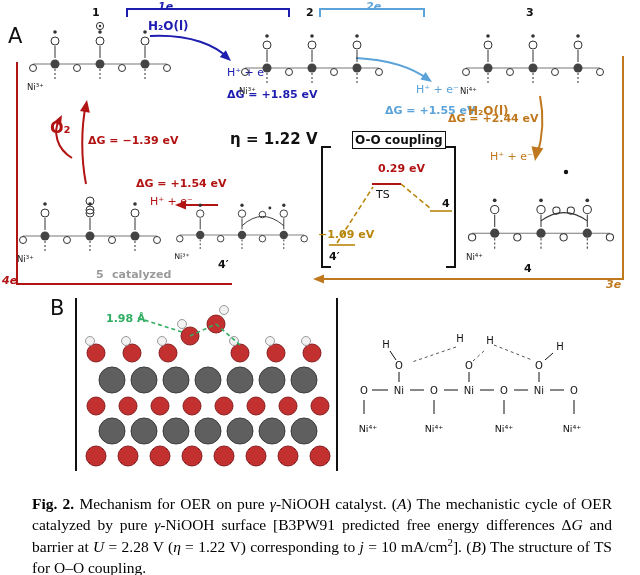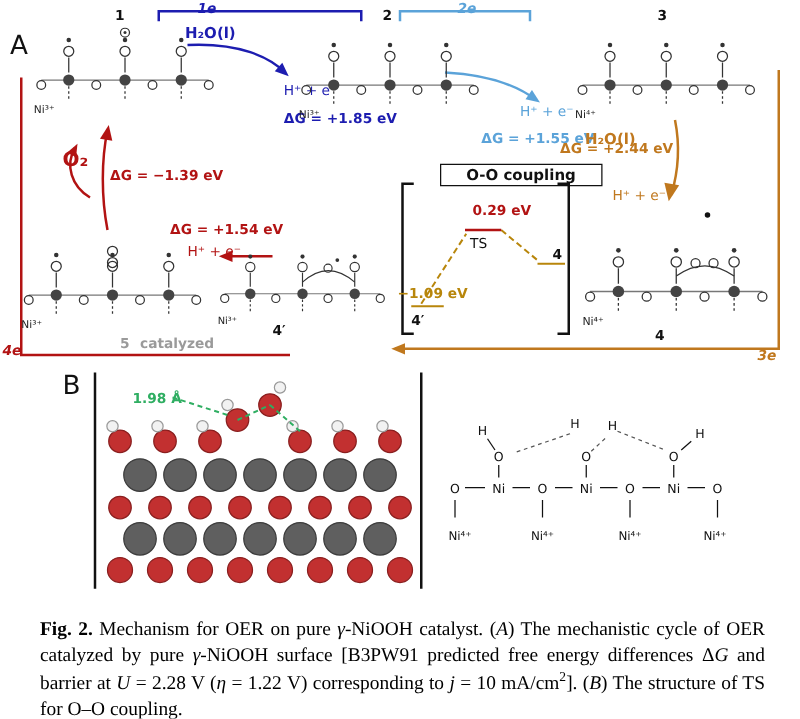--- a/index.html
+++ b/index.html
@@ -9,21 +9,21 @@
   .it{font-style:italic;}
   .c-dblue{color:var(--dark_blue);}
   .c-lblue{color:var(--light_blue);}
   .c-orange{color:var(--orange);}
   .c-red{color:var(--red);}
   .c-green{color:var(--green);}
   .c-dyellow{color:var(--dark_yellow);}
   .c-gray{color:var(--gray);}
   .panel-letter{font-size:21px;color:#111;}
   .eta{font-size:15px;font-weight:bold;color:#111;}
-  .oo-box{border:1.5px solid #111;padding:1px 20px;font-weight:bold;font-size:12px;color:#111;}
+  .oo-box{border:1.5px solid #111;padding:1px 2px;font-weight:bold;font-size:12px;color:#111;}
   svg.abs{position:absolute;}
   .st-dblue{stroke:var(--dark_blue);fill:none;stroke-width:2;}
   .st-lblue{stroke:var(--light_blue);fill:none;stroke-width:2;}
   .st-orange{stroke:var(--orange);fill:none;stroke-width:2;}
   .st-red{stroke:var(--red);fill:none;stroke-width:2;}
   .st-black{stroke:#111;fill:none;}
   .st-dyellow{stroke:var(--dark_yellow);fill:none;stroke-width:1.6;}
   .dash{stroke-dasharray:5 3;}
   .f-dblue{fill:var(--dark_blue);stroke:none;}
   .f-lblue{fill:var(--light_blue);stroke:none;}
@@ -128,20 +128,21 @@
   <div class="lbl c-lblue" style="left:416px;top:83px">H⁺ + e⁻</div>
   <div class="lbl b c-lblue" style="left:385px;top:104px">ΔG = +1.55 eV</div>
 
   <div class="lbl b c-orange" style="left:468px;top:104px;font-size:12px">H₂O(l)</div>
   <div class="lbl b c-orange" style="left:448px;top:112px">ΔG = +2.44 eV</div>
   <div class="lbl c-orange" style="left:490px;top:150px">H⁺ + e⁻</div>
 
   <div class="lbl b c-red" style="left:50px;top:118px;font-size:16px">O₂</div>
   <div class="lbl b c-red" style="left:88px;top:134px">ΔG = −1.39 eV</div>
 
+  <div class="lbl eta" style="left:230px;top:130px">η = 1.22 V</div>
 
   <div class="lbl oo-box" style="left:352px;top:131px">O-O coupling</div>
   <div class="lbl b c-red" style="left:378px;top:162px">0.29 eV</div>
   <div class="lbl" style="left:376px;top:188px">TS</div>
   <div class="lbl b" style="left:442px;top:197px">4</div>
   <div class="lbl b c-dyellow" style="left:318px;top:228px">−1.09 eV</div>
   <div class="lbl b" style="left:329px;top:250px">4′</div>
 
   <div class="lbl b c-red" style="left:136px;top:177px">ΔG = +1.54 eV</div>
   <div class="lbl c-red" style="left:150px;top:195px">H⁺ + e⁻</div>

